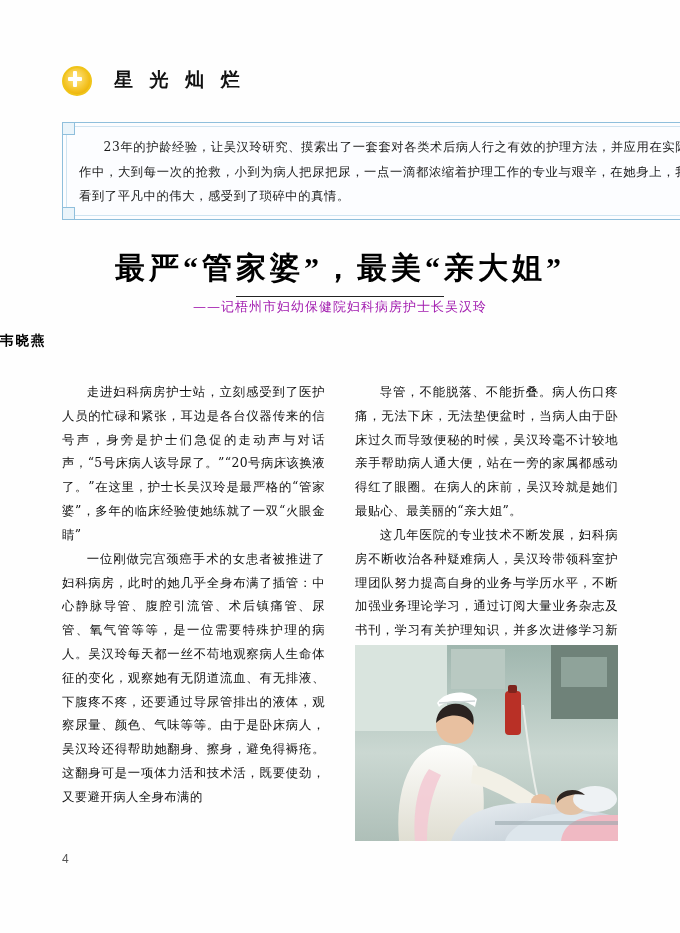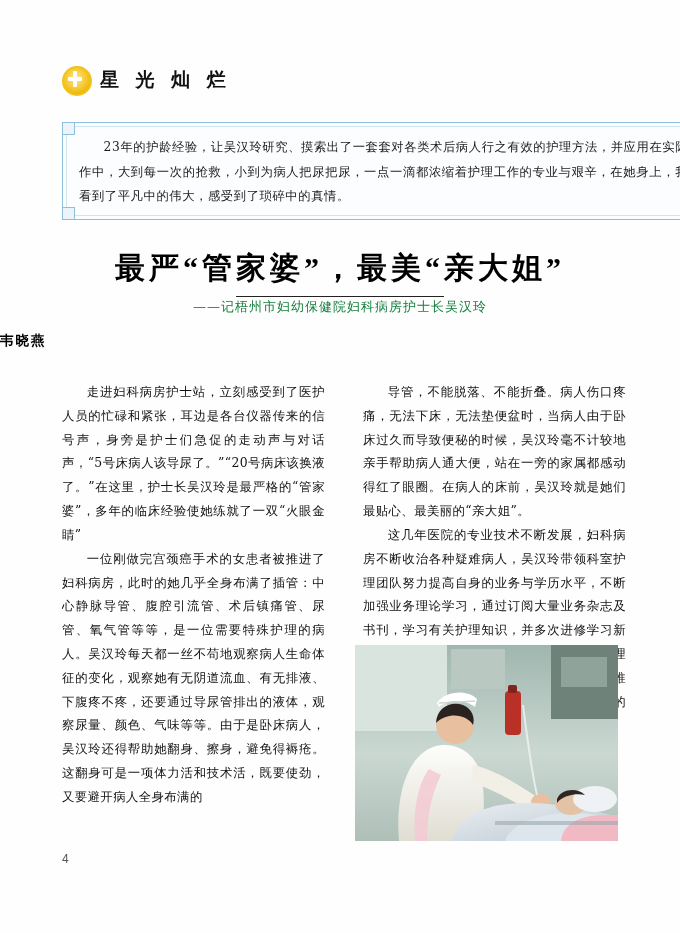--- a/index.html
+++ b/index.html
@@ -23,21 +23,21 @@
     background: #fefefe;
   }
 
   
   .header {
     position: absolute;
     left: 62px;
     top: 66px;
     display: flex;
     align-items: center;
-    gap: 10px;
+    gap: 24px;
   }
   .logo-mark {
     width: 28px;
     height: 28px;
     position: relative;
   }
   .logo-mark .ring {
     position: absolute;
     left: 0; top: 0;
     width: 26px; height: 26px;
@@ -124,21 +124,21 @@
     color: #000;
   }
   .subhead {
     position: absolute;
     left: 0;
     top: 298px;
     width: 680px;
     text-align: center;
     font-size: 13px;
     letter-spacing: 1px;
-    color: #15803d;
+    color: #a21caf;
   }
   .subhead-rule {
     position: absolute;
     left: 236px;
     top: 296px;
     width: 208px;
     height: 1px;
     background: #222;
   }
   .byline {
@@ -158,21 +158,21 @@
     position: absolute;
     top: 380px;
     width: 263px;
     font-size: 12.4px;
     line-height: 1.92;
     text-align: justify;
     letter-spacing: 0.4px;
     color: #111;
   }
   .col.left  { left: 62px; }
-  .col.right { left: 355px; margin-left: 8px; }
+  .col.right { left: 355px; }
   .col p {
     margin: 0;
     text-indent: 2em;
   }
   .col p.signature {
     text-indent: 0;
     text-align: right;
     margin-top: 2px;
   }
 

